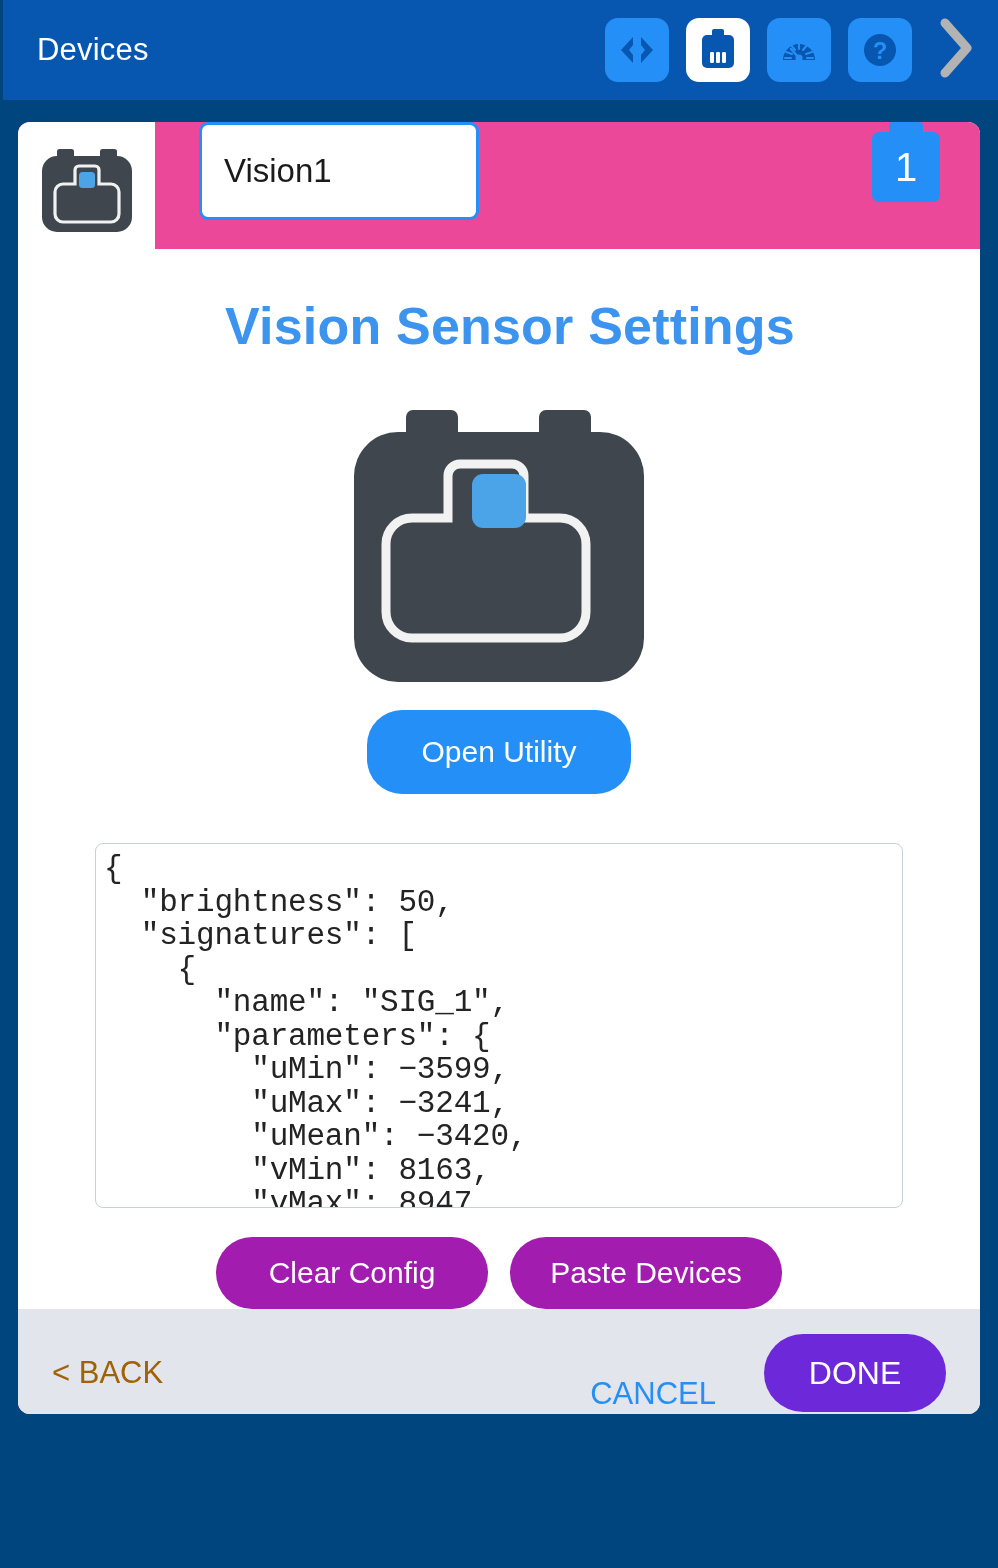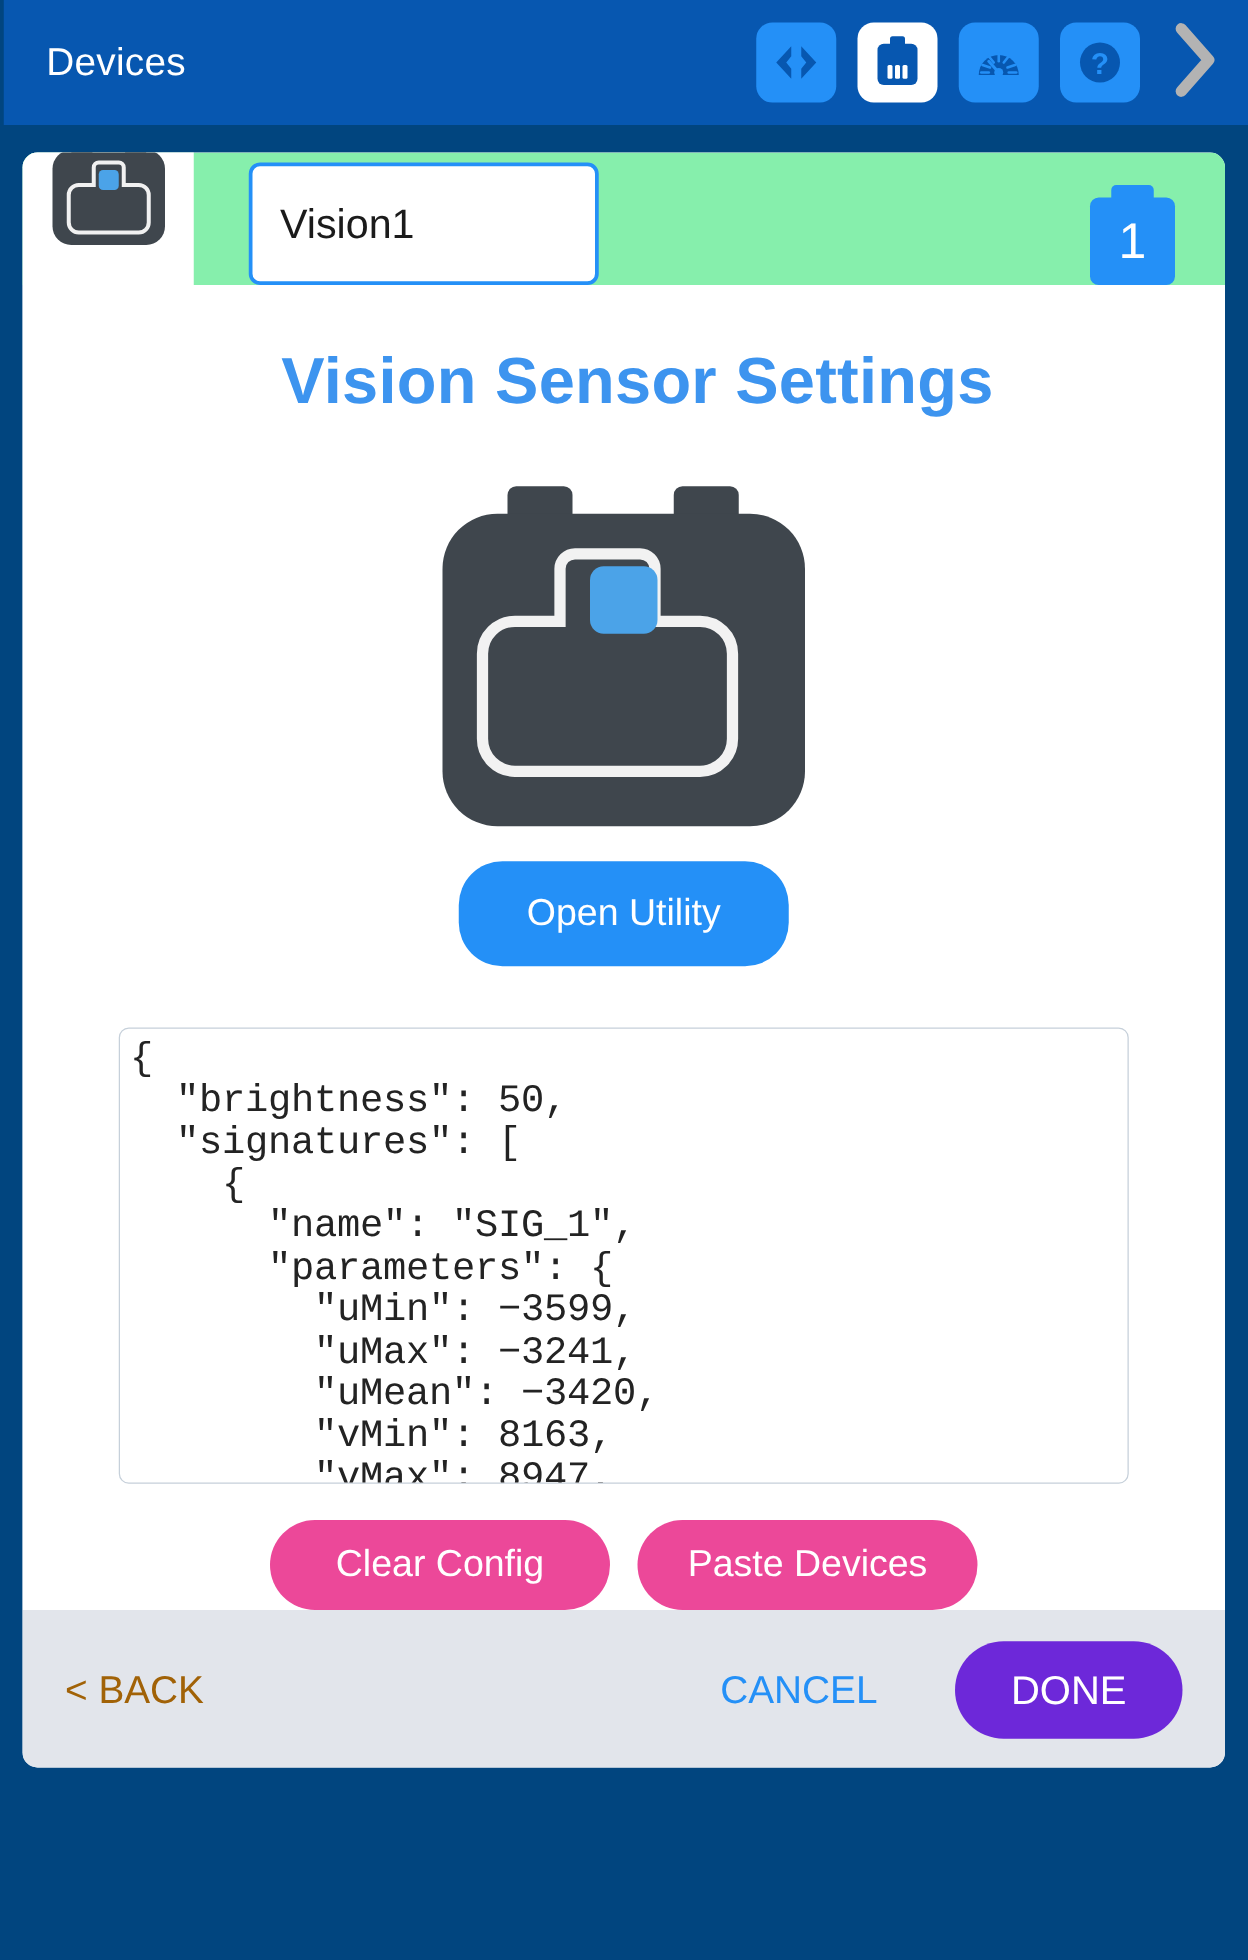--- a/index.html
+++ b/index.html
@@ -62,24 +62,24 @@
     width: 962px; height: 1292px;
     background: #ffffff;
     border-radius: 12px;
     overflow: hidden;
     display: flex;
     flex-direction: column;
   }
 
   
   .tabstrip {
-    height: 106px;
-    background: #86efac;
-    display: flex;
-    align-items: flex-end;
+    height: 127px;
+    background: #ec4899;
+    display: flex;
+    align-items: flex-start;
     flex: 0 0 auto;
     position: relative;
   }
   .device-tab {
     width: 137px;
     height: 141px;
     background: #ffffff;
     display: flex;
     align-items: center;
     justify-content: center;
@@ -182,21 +182,21 @@
   }
 
   .config-actions {
     margin: 29px auto 0 auto;
     width: 808px;
     display: flex;
     justify-content: center;
     gap: 22px;
   }
   .pillbtn {
-    background: #ec4899;
+    background: #a21caf;
     color: #ffffff;
     border: none;
     border-radius: 36px;
     height: 72px;
     min-width: 272px;
     font-size: 30px;
     font-family: "Liberation Sans", sans-serif;
     cursor: pointer;
   }
 
@@ -214,22 +214,22 @@
     font-size: 31px;
     background: none;
     border: none;
     font-family: "Liberation Sans", sans-serif;
     cursor: pointer;
     padding: 0;
   }
   .footer-right {
     margin-left: auto;
     display: flex;
-    align-items: center;
-    gap: 62px;
+    align-items: flex-end;
+    gap: 48px;
   }
   .cancel-link {
     color: #2490f7;
     font-size: 31px;
     background: none;
     border: none;
     font-family: "Liberation Sans", sans-serif;
     cursor: pointer;
     padding: 0;
   }

